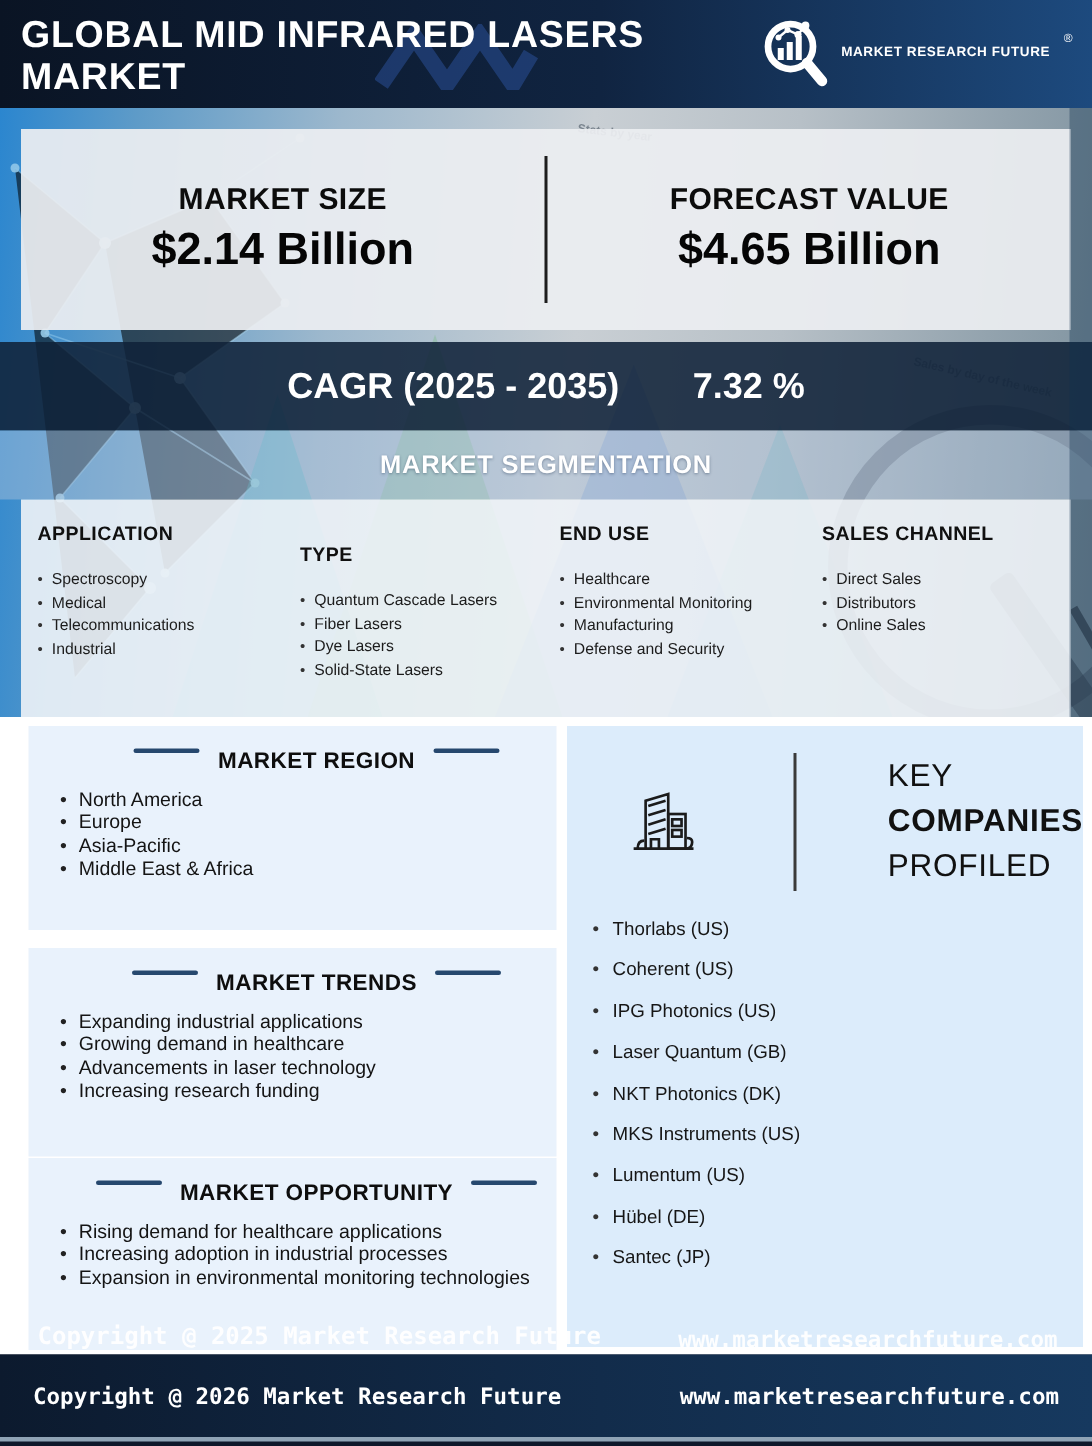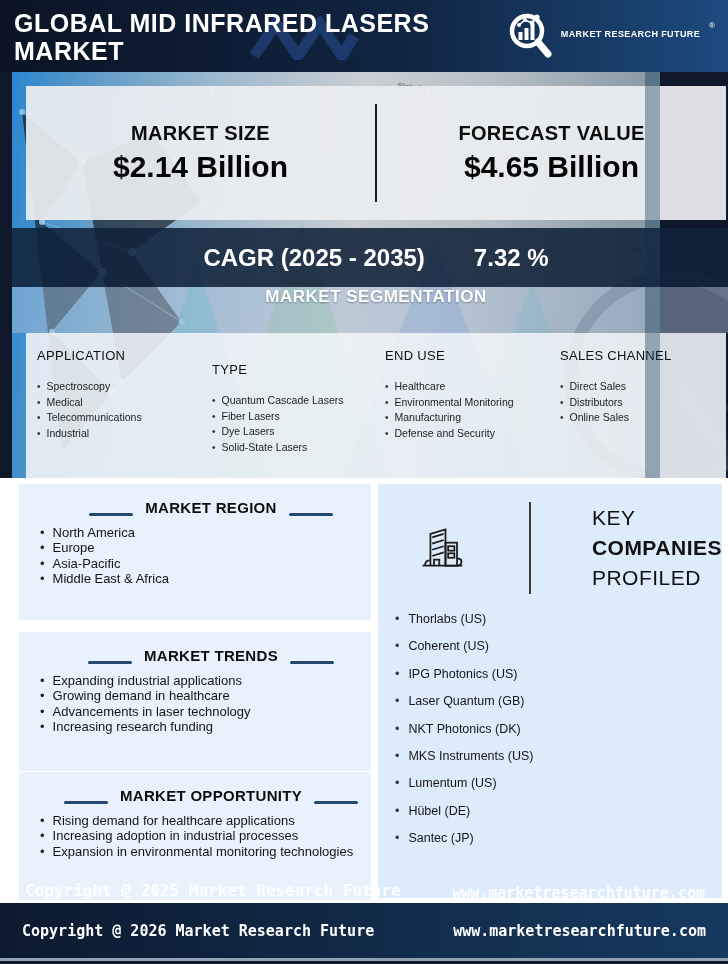--- a/index.html
+++ b/index.html
@@ -10,21 +10,21 @@
   .header{position:absolute;left:0;top:0;width:728px;height:72px;
           background:linear-gradient(90deg,#0a1424 0%,#102441 55%,#1d4a7e 100%);}
   .title{position:absolute;left:14px;top:9px;width:440px;margin:0;
          color:#ffffff;font-size:25px;line-height:28px;font-weight:bold;letter-spacing:.5px;}
   .trend-watermark{position:absolute;left:250px;top:16px;opacity:.55;}
   .logo{position:absolute;right:14px;top:9px;display:flex;align-items:center;gap:8px;}
   .logo-text{color:#fff;font-size:9px;font-weight:bold;letter-spacing:.4px;white-space:nowrap;}
   .logo-reg{color:#fff;font-size:8px;position:relative;top:-9px;left:1px;}
 
   
-  .photo{position:absolute;left:12px;top:72px;width:648px;height:406px;
+  .photo{position:absolute;left:0;top:72px;width:728px;height:406px;
          background:linear-gradient(95deg,#2b86cf 0%,#5e9bc8 12%,#9db8cd 30%,
                      #c9cfd4 52%,#b7c0c7 70%,#93a3ae 88%,#7e929f 100%);}
   .photo::after{content:"";position:absolute;right:0;top:0;width:15px;height:100%;
                 background:rgba(15,50,80,.38);}
   .net{position:absolute;left:0;top:0;}
   .peak{position:absolute;bottom:0;clip-path:polygon(50% 0,100% 100%,0 100%);}
   .peak1{left:115px;width:140px;height:215px;background:rgba(46,180,190,.33);}
   .peak2{left:205px;width:170px;height:255px;background:rgba(110,190,120,.30);}
   .peak3{left:330px;width:185px;height:235px;background:rgba(80,130,210,.28);}
   .peak4{left:445px;width:150px;height:195px;background:rgba(60,170,185,.25);}
@@ -47,40 +47,40 @@
   .hero-divider{width:2px;height:98px;background:#1d1d1d;}
 
   
   .cagr-band{position:absolute;left:0;top:156px;width:728px;height:59px;
              background:rgba(16,34,57,.88);display:flex;align-items:center;
              justify-content:center;gap:49px;}
   .cagr-label,.cagr-value{color:#fff;font-size:24px;font-weight:bold;}
 
   
   .seg-title-band{position:absolute;left:0;top:215px;width:728px;height:46px;
-                  background:rgba(175,195,220,.45);display:flex;
+                  background:rgba(175,195,220,.45);display:flex;align-items:center;
                   justify-content:center;}
   .seg-title{color:#fff;font-size:17px;font-weight:bold;letter-spacing:.5px;
              text-shadow:0 1px 2px rgba(30,50,80,.45);}
   .seg-box{position:absolute;left:14px;top:261px;width:700px;height:145px;
            background:rgba(238,243,247,.9);}
   .seg-col{position:absolute;top:0;}
-  .seg-col h3{margin:15px 0 0 0;font-size:13px;font-weight:normal;color:#101010;letter-spacing:.3px;}
+  .seg-col h3{margin:15px 0 0 0;font-size:13px;font-weight:bold;color:#101010;letter-spacing:.3px;}
   .seg-col ul{list-style:none;margin:16px 0 0 0;padding:0;}
   .seg-col li{font-size:10.5px;color:#1c1c1c;line-height:15.7px;}
   .seg-col li::before{content:"•";margin-right:6px;font-size:10px;color:#333;}
   .seg-col1{left:11px;} .seg-col2{left:186px;margin-top:14px;} .seg-col3{left:359px;} .seg-col4{left:534px;}
 
   
   .main{position:absolute;left:0;top:478px;width:728px;height:425px;background:#ffffff;}
   .panel{position:absolute;left:19px;width:352px;background:#e9f2fc;}
   .panel-region{top:6px;height:136px;}
   .panel-trends{top:154px;height:139px;}
   .panel-opportunity{top:294px;height:128px;}
-  .panel-head{display:flex;align-items:flex-end;justify-content:center;gap:12px;margin-top:15px;margin-left:32px;}
+  .panel-head{display:flex;align-items:flex-start;justify-content:center;gap:12px;margin-top:15px;margin-left:32px;}
   .dash{width:44px;height:3px;background:#26486e;border-radius:2px;}
   .panel-title{font-size:15px;font-weight:bold;color:#0e0e0e;letter-spacing:.3px;}
   .panel ul{list-style:none;margin:9px 0 0 21px;padding:0;}
   .panel li{font-size:13px;color:#141414;line-height:15.4px;}
   .panel li::before{content:"•";margin-right:8px;color:#222;}
 
   
   .companies{position:absolute;left:378px;top:6px;width:344px;height:414px;background:#dcecfb;}
   .comp-header{display:flex;align-items:center;margin:18px 0 0 40px;gap:45px;}
   .v-divider{width:2px;height:92px;background:#3a3a3a;margin:0 16px 0 20px;}

